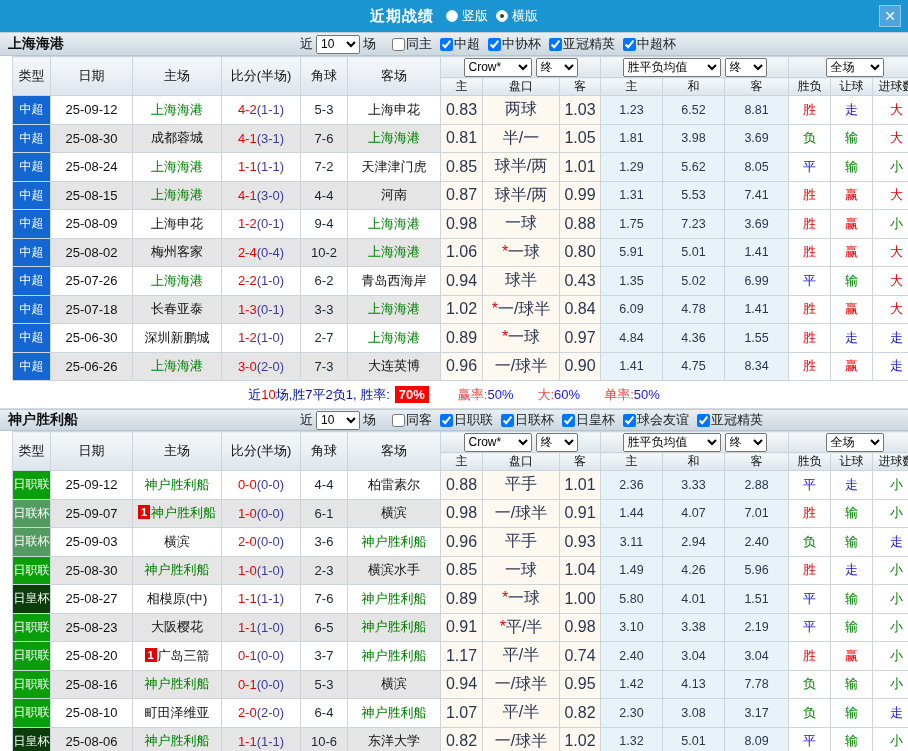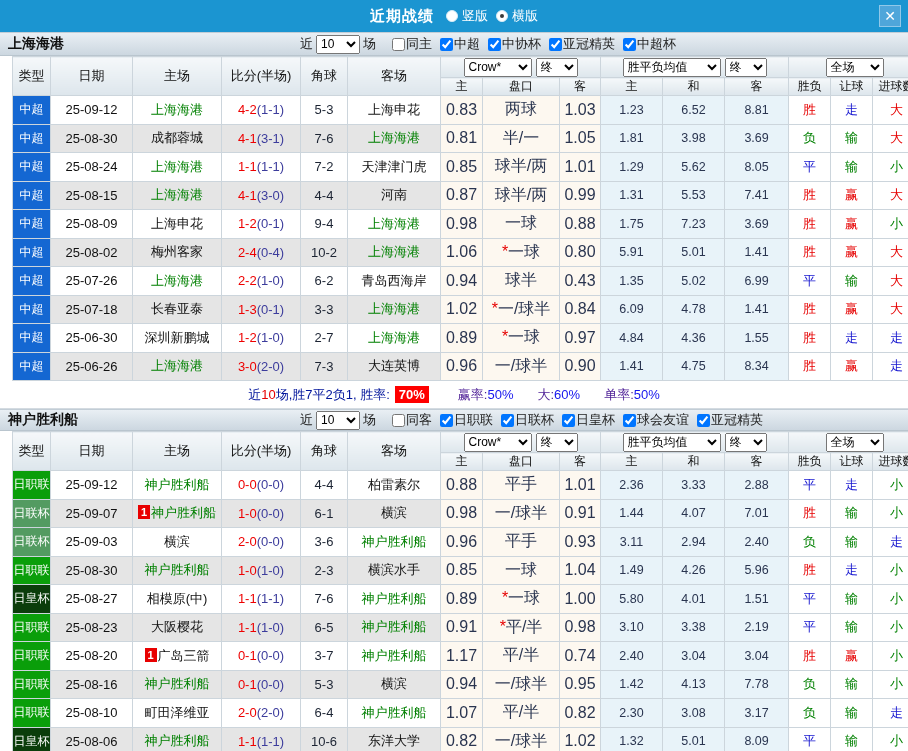--- a/index.html
+++ b/index.html
@@ -69,21 +69,21 @@
     display:inline-block; background:#e80000; color:#fff; font-size:11px; font-weight:bold;
     width:12px; height:14px; line-height:14px; text-align:center; margin-right:1px; vertical-align:1px;
   }
   
   .summary {
     height:28px; display:flex; align-items:center; justify-content:center;
     font-size:13px; color:#00149b; border-bottom:1px solid #d4dbe1; background:#fff;
   }
   .summary .red-num { color:#e60000; }
   .summary .rate-badge { background:#f00; color:#fff; padding:1px 4px; margin:0 5px; font-weight:bold; }
-  .summary .stat-label { margin-left:24px; color:#4c1d95;text-align:right; }
+  .summary .stat-label { margin-left:24px; color:#ef4444;text-align:right; }
   .summary .stat-val { color:#1515ee; }
 </style>
 </head>
 <body>
 
 <div class="titlebar">
   <span class="title">近期战绩</span>
   <span class="radio-group">
     <span class="radio-opt">
       <span class="rdot"></span>

